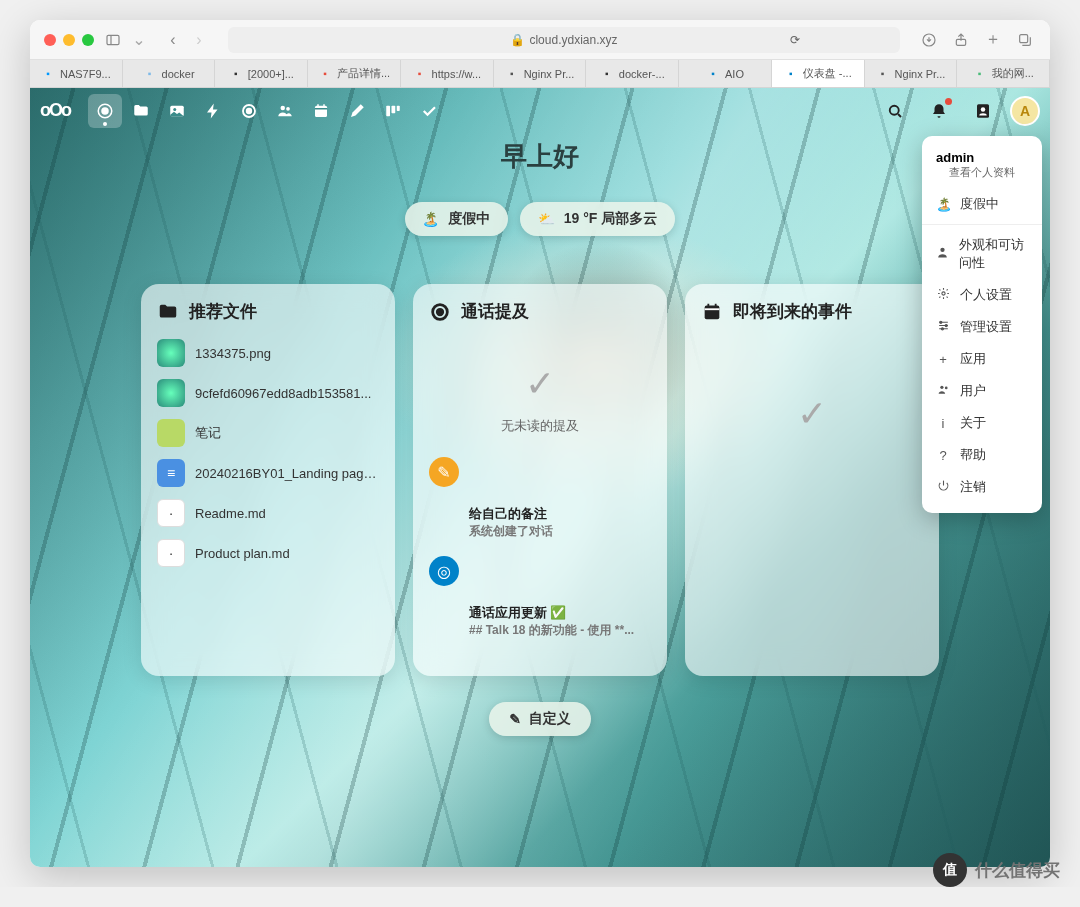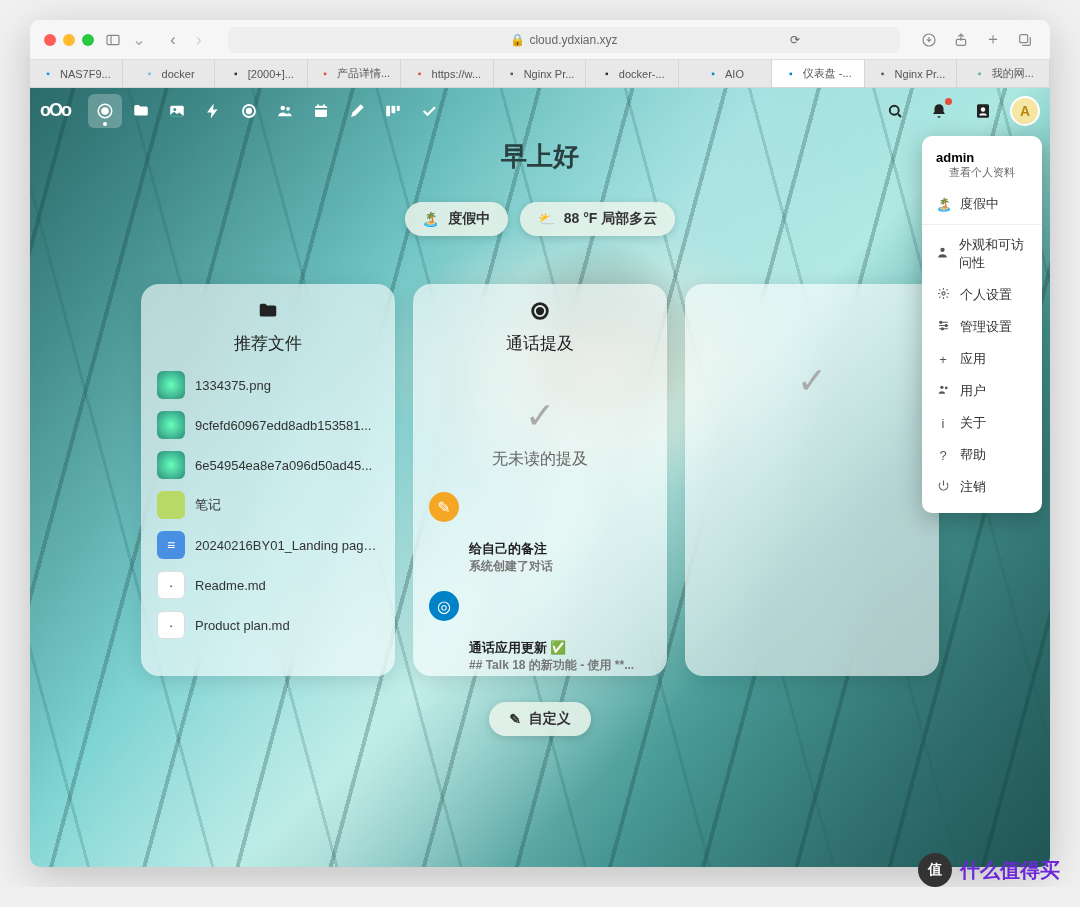--- a/index.html
+++ b/index.html
@@ -165,23 +165,22 @@
   width: 254px;
   height: 392px;
   background: rgba(255,255,255,0.6);
   backdrop-filter: blur(14px);
   border-radius: 18px;
   box-shadow: 0 4px 20px rgba(0,0,0,0.12);
   padding: 16px;
 }
 .w-head {
   display:flex; align-items:center; gap:10px;
-  font-size:17px; font-weight:400; color:#222;
+  font-size:17px; font-weight:700; color:#222;
   margin-bottom:10px;
-  flex-direction:column;
 }
 .w-head svg { width:22px; height:22px; }
 .w-body { height: calc(100% - 40px); overflow:hidden; }
 
 .file-row {
   display:flex; align-items:center; gap:10px;
   padding: 6px 0;
   font-size:13px; color:#333;
   cursor:pointer;
 }
@@ -195,21 +194,21 @@
 .file-ic.doc { background:#4a90e2; color:#fff; }
 .file-ic.md { background:#fff; border:1px solid #ddd; }
 .file-name { flex:1; overflow:hidden; text-overflow:ellipsis; white-space:nowrap; }
 
 .empty-state {
   text-align:center;
   margin-top:30px;
   color:#888;
 }
 .check-ic { font-size:36px; color:#aaa; }
-.empty-txt { font-size:16px; margin-top:12px; color:#666; }
+.empty-txt { font-size:13px; margin-top:12px; color:#666; }
 
 .talk-item {
   display:flex; gap:10px; align-items:flex-start;
   padding:8px 0;
 }
 .talk-ic {
   width:30px; height:30px; border-radius:50%;
   display:flex; align-items:center; justify-content:center;
   color:#fff; font-size:16px;
 }
@@ -257,21 +256,21 @@
   bottom:20px; right:20px;
   display:flex; align-items:center; gap:8px;
   z-index:30;
 }
 .wm-circ {
   width:34px; height:34px; border-radius:50%;
   background:#333; color:#fff;
   display:flex; align-items:center; justify-content:center;
   font-size:14px; font-weight:700;
 }
-.wm-txt { font-size:20px; font-weight:700; color:#6d28d9; }
+.wm-txt { font-size:17px; font-weight:700; color:#737373; }
 </style>
 </head>
 <body>
 
 <div class="window">
 
   <div class="titlebar">
     <div class="traffic">
       <div class="tl r"></div>
       <div class="tl y"></div>
@@ -522,45 +521,41 @@
 
     <div class="greeting">早上好</div>
 
     <div class="pills">
       <div class="pill">
         <span>🏝️</span>
         <span>度假中</span>
       </div>
       <div class="pill">
         <span>⛅</span>
-        <span>88 °F 局部多云</span>
+        <span>19 °F 局部多云</span>
       </div>
     </div>
 
     <div class="widgets">
 
       <div class="widget">
         <div class="w-head">
           <svg viewBox="0 0 24 24" fill="#222">
               <path d="M3 6a2 2 0 012-2h4l2 2h8a2 2 0 012 2v8a2 2 0 01-2 2H5a2 2 0 01-2-2V6z"></path>
             </svg>
           <span>推荐文件</span>
         </div>
         <div class="w-body" id="files-list">
             <div class="file-row">
               <div class="file-ic img"></div>
               <span class="file-name">1334375.png</span>
             </div>
             <div class="file-row">
               <div class="file-ic img"></div>
               <span class="file-name">9cfefd60967edd8adb153581...</span>
-            </div>
-            <div class="file-row">
-              <div class="file-ic img"></div>
-              <span class="file-name">6e54954ea8e7a096d50ad45...</span>
             </div>
             <div class="file-row">
               <div class="file-ic fold"></div>
               <span class="file-name">笔记</span>
             </div>
             <div class="file-row">
               <div class="file-ic doc">≡</div>
               <span class="file-name">20240216BY01_Landing page...</span>
             </div>
             <div class="file-row">
@@ -600,20 +595,28 @@
     <div class="talk-txt">
                   <div class="talk-title">通话应用更新 ✅</div>
                   <div class="talk-sub">## Talk 18 的新功能 - 使用 **...</div>
                 </div>
               </div>
             </div>
         </div>
       </div>
 
       <div class="widget">
+        <div class="w-head">
+          <svg viewBox="0 0 24 24" fill="#222">
+              <rect x="4" y="5" width="16" height="15" rx="2"></rect>
+              <path d="M4 9h16" stroke="#fff" stroke-width="2"></path>
+              <path d="M8 3v4M16 3v4" stroke="#222" stroke-width="2"></path>
+            </svg>
+          <span>即将到来的事件</span>
+        </div>
         <div class="w-body">
           <div class="empty-state" style="margin-top:60px;">
             <div class="check-ic">✓</div>
           </div>
         </div>
       </div>
     </div>
 
     <div class="customize">
       <div class="pill">

